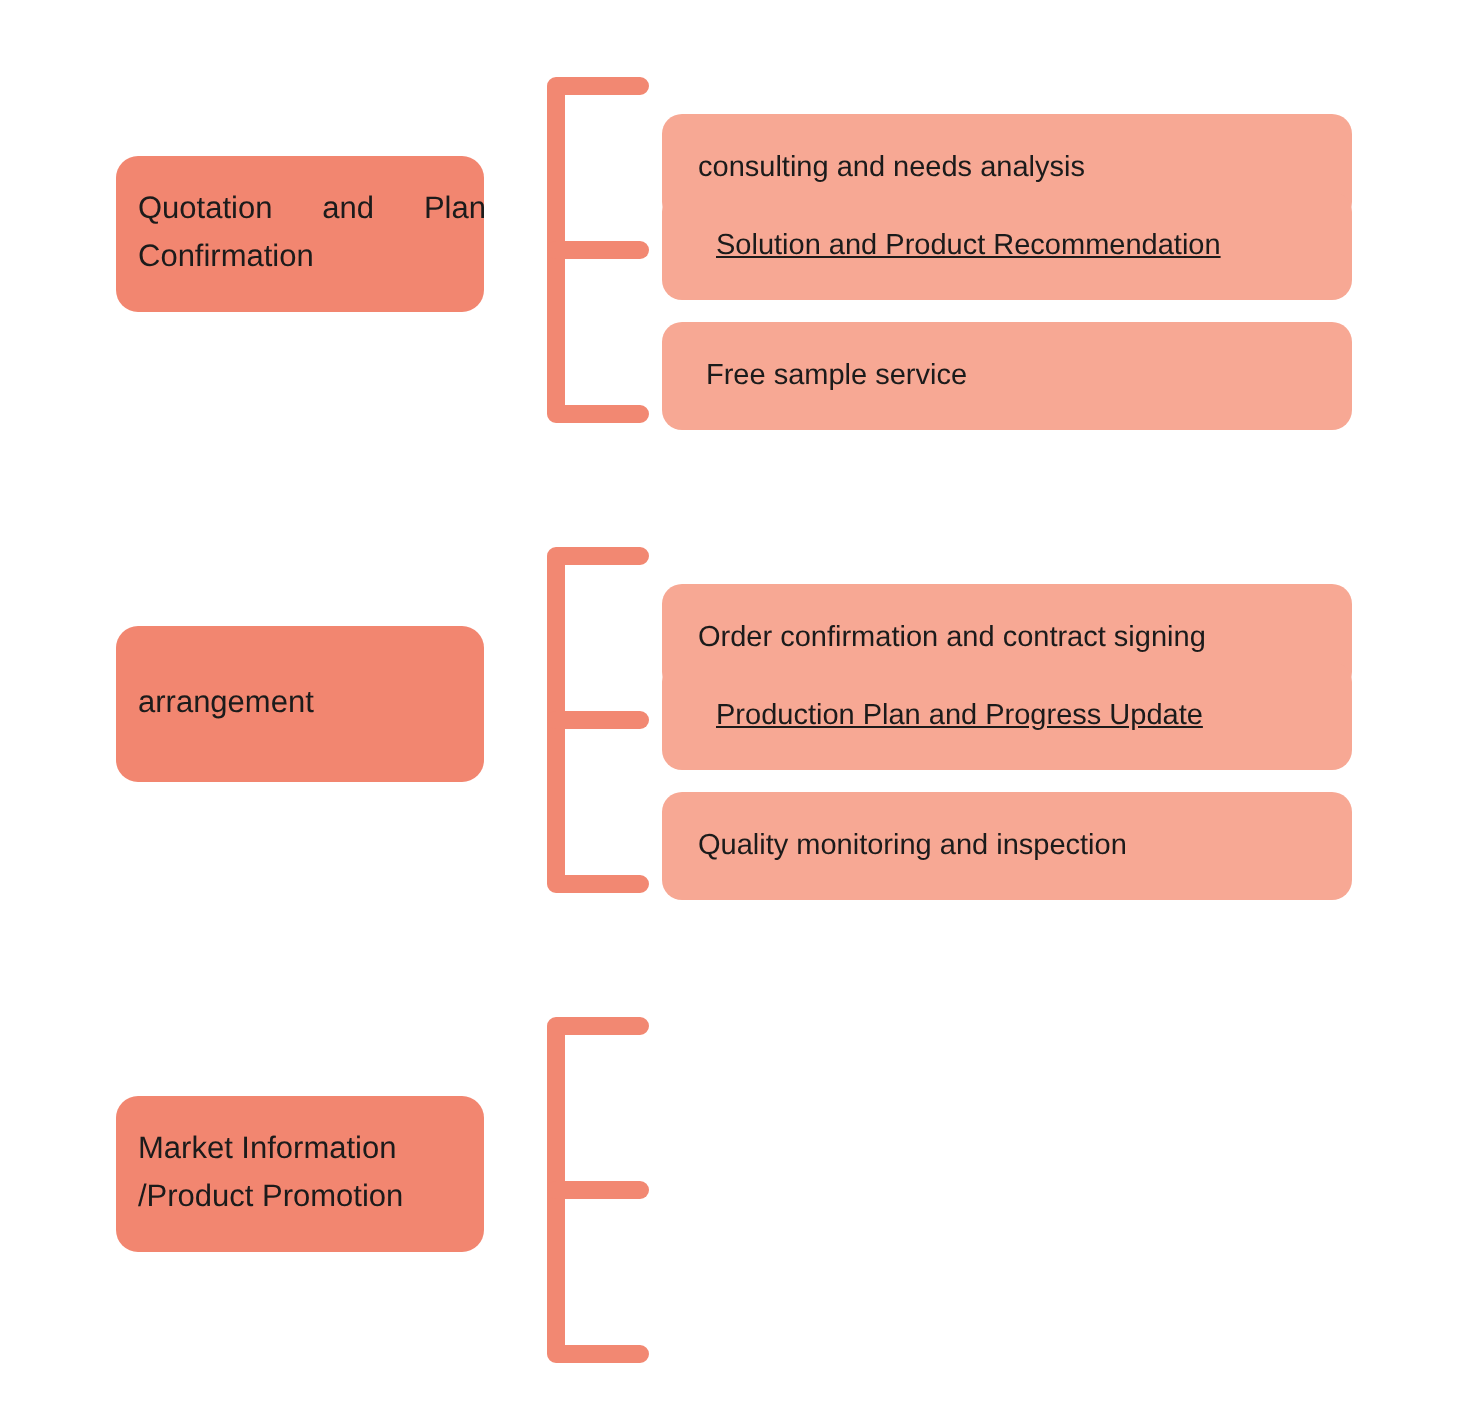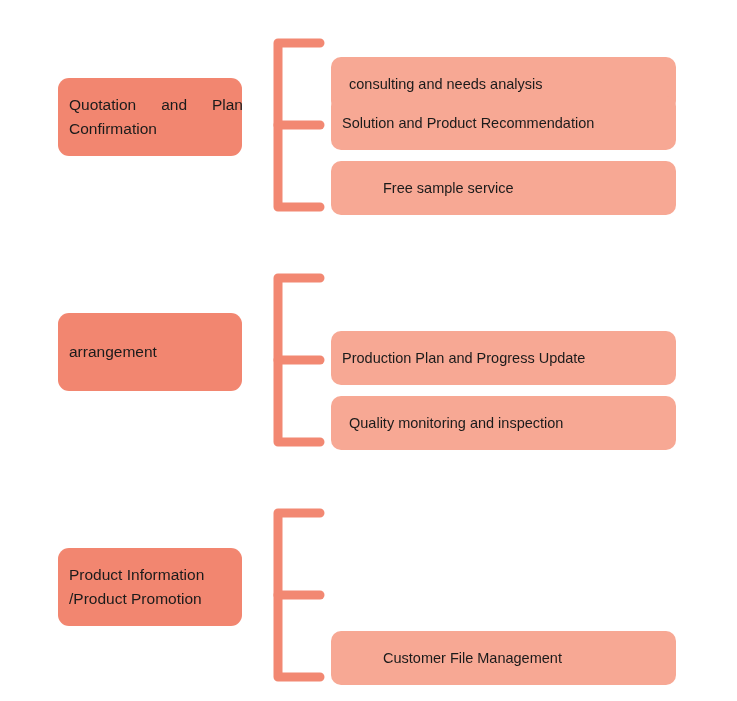--- a/index.html
+++ b/index.html
@@ -87,22 +87,22 @@
   .item-2 { top: 78px; }
   .item-3 { top: 143px; }
 
   .item-label {
     color: #1b1b1b;
     font-size: 14.5px;
     line-height: 19px;
     white-space: nowrap;
   }
   .ind-a .item-label { padding-left: 18px; }
-  .ind-b .item-label { padding-left: 11px; }
-  .ind-c .item-label { padding-left: 52px; }
+  .ind-b .item-label { padding-left: 27px; text-decoration: underline; }
+  .ind-c .item-label { padding-left: 22px; }
 </style>
 </head>
 <body>
 
 <div id="diagram">
 
   <div class="group group-1">
 
     <div class="cat-box">
       <div class="cat-line justified">
@@ -141,42 +141,42 @@
 
     <div class="bracket">
       <svg width="58" height="174" viewBox="0 0 58 174" xmlns="http://www.w3.org/2000/svg">
         <g fill="none" stroke="#F28872" stroke-width="9" stroke-linecap="round" stroke-linejoin="round">
           <path d="M 52 5 L 10 5 L 10 169 L 52 169"></path>
           <path d="M 10 87 L 52 87"></path>
         </g>
       </svg>
     </div>
 
+    <div class="item-box item-1 ind-a">
+      <span class="item-label">Order confirmation and contract signing</span>
+    </div>
     <div class="item-box item-3 ind-a">
       <span class="item-label">Quality monitoring and inspection</span>
     </div>
     <div class="item-box item-2 ind-b">
       <span class="item-label">Production Plan and Progress Update</span>
     </div>
   </div>
 
   <div class="group group-3">
 
     <div class="cat-box">
-      <div class="cat-line">Product  Information</div>
+      <div class="cat-line">Market  Information</div>
       <div class="cat-line">/Product Promotion</div>
     </div>
 
     <div class="bracket">
       <svg width="58" height="174" viewBox="0 0 58 174" xmlns="http://www.w3.org/2000/svg">
         <g fill="none" stroke="#F28872" stroke-width="9" stroke-linecap="round" stroke-linejoin="round">
           <path d="M 52 5 L 10 5 L 10 169 L 52 169"></path>
           <path d="M 10 87 L 52 87"></path>
         </g>
       </svg>
     </div>
 
-    <div class="item-box item-3 ind-c">
-      <span class="item-label">Customer File Management</span>
-    </div>
   </div>
 
 </div>
 
 </body></html>

